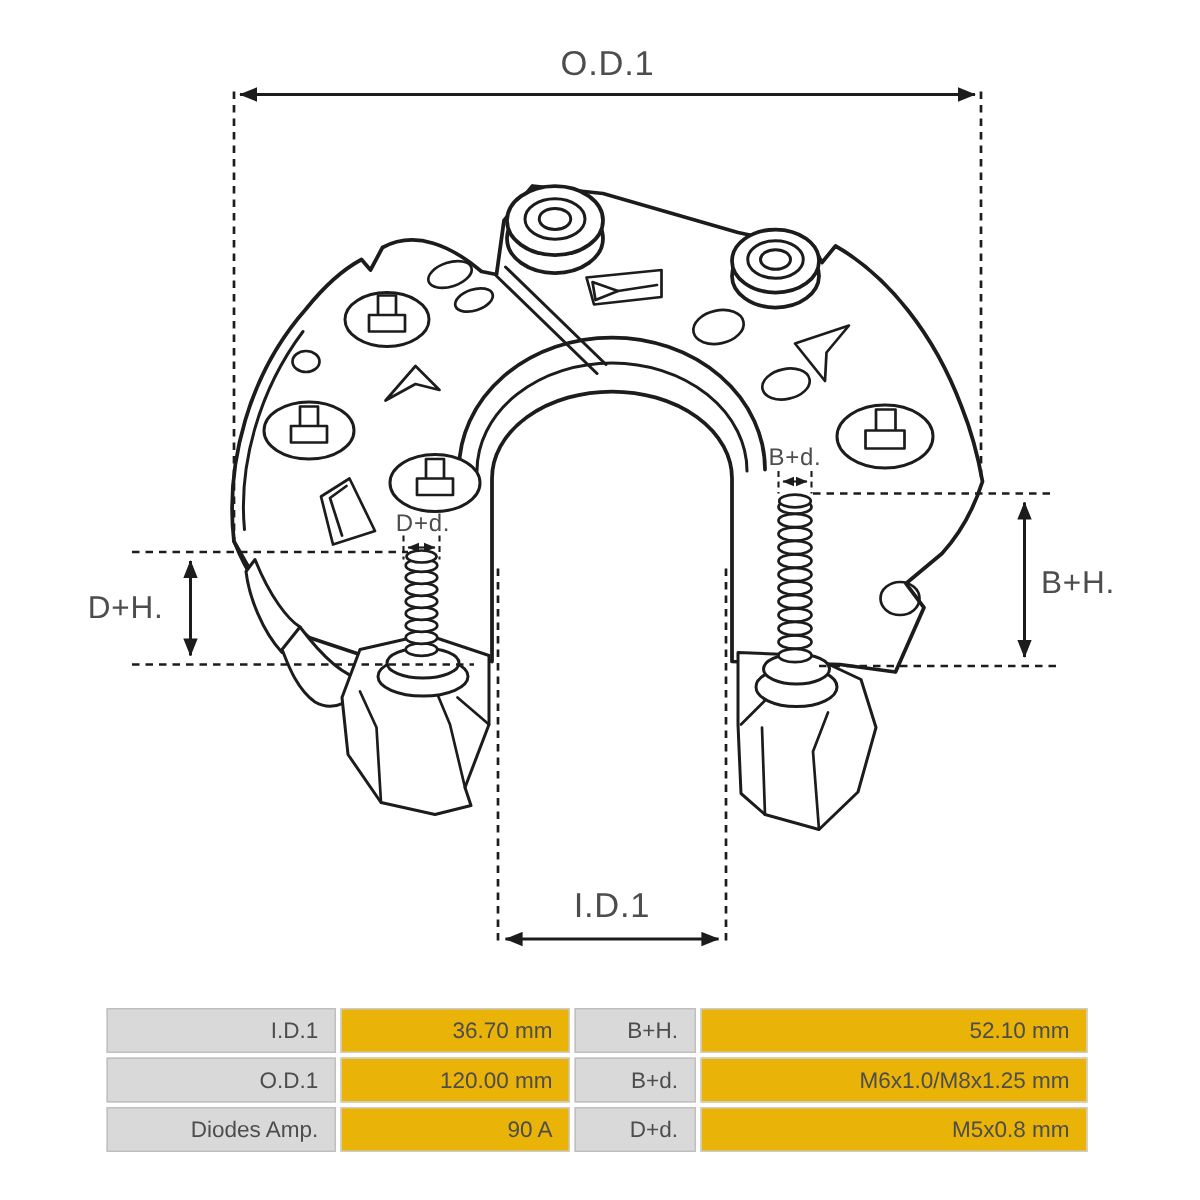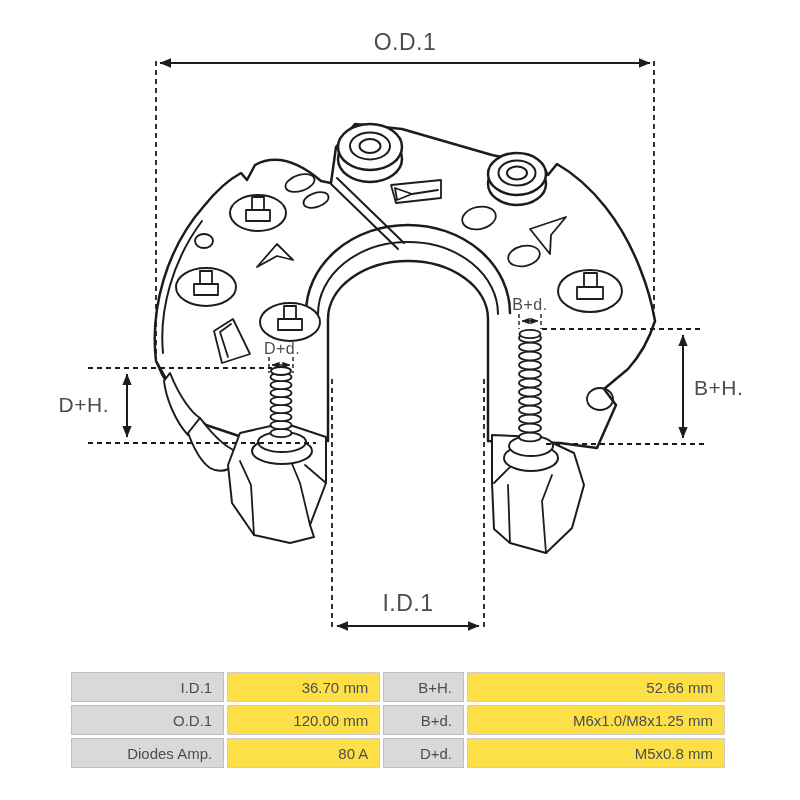--- a/index.html
+++ b/index.html
@@ -15,21 +15,21 @@
   .w20{stroke-width:2;}
   .w18{stroke-width:1.8;}
   .wfill{fill:#ffffff;}
   .dash{stroke:#1c1c1c;fill:none;stroke-width:1.8;stroke-dasharray:5 4;}
   .dash-sm{stroke:#1c1c1c;fill:none;stroke-width:1.4;stroke-dasharray:4 3;}
   .dimline{stroke:#1c1c1c;fill:none;stroke-width:2;}
   .dimline-sm{stroke:#1c1c1c;fill:none;stroke-width:1.4;}
 
   table.spec{position:absolute;left:68px;top:656px;width:660px;
              border-collapse:separate;border-spacing:3px;table-layout:fixed;}
-  table.spec td{height:28px;border:1px solid #cccccc;background:#fde047;
+  table.spec td{height:28px;border:1px solid #cccccc;background:#eab308;
                 text-align:right;padding:0 11px 0 0;font-size:15px;color:#4d4d4d;
                 white-space:nowrap;overflow:hidden;}
   table.spec td.lbl{background:#d9d9d9;border-color:#bfbfbf;}
 </style>
 </head>
 <body>
 
 <div class="stage">
 
   <svg class="drawing" width="800" height="650" viewBox="0 0 800 650">
@@ -228,29 +228,29 @@
         <col style="width:152px">
         <col style="width:152px">
         <col style="width:80px">
         <col style="width:256px">
       </colgroup>
     <tbody>
       <tr>
         <td class="lbl">I.D.1</td>
         <td>36.70 mm</td>
         <td class="lbl">B+H.</td>
-        <td>52.66 mm</td>
+        <td>52.10 mm</td>
       </tr>
       <tr>
         <td class="lbl">O.D.1</td>
         <td>120.00 mm</td>
         <td class="lbl">B+d.</td>
         <td>M6x1.0/M8x1.25 mm</td>
       </tr>
       <tr>
         <td class="lbl">Diodes Amp.</td>
-        <td>80 A</td>
+        <td>90 A</td>
         <td class="lbl">D+d.</td>
         <td>M5x0.8 mm</td>
       </tr>
     </tbody>
   </table>
 </div>
 
 </body></html>

